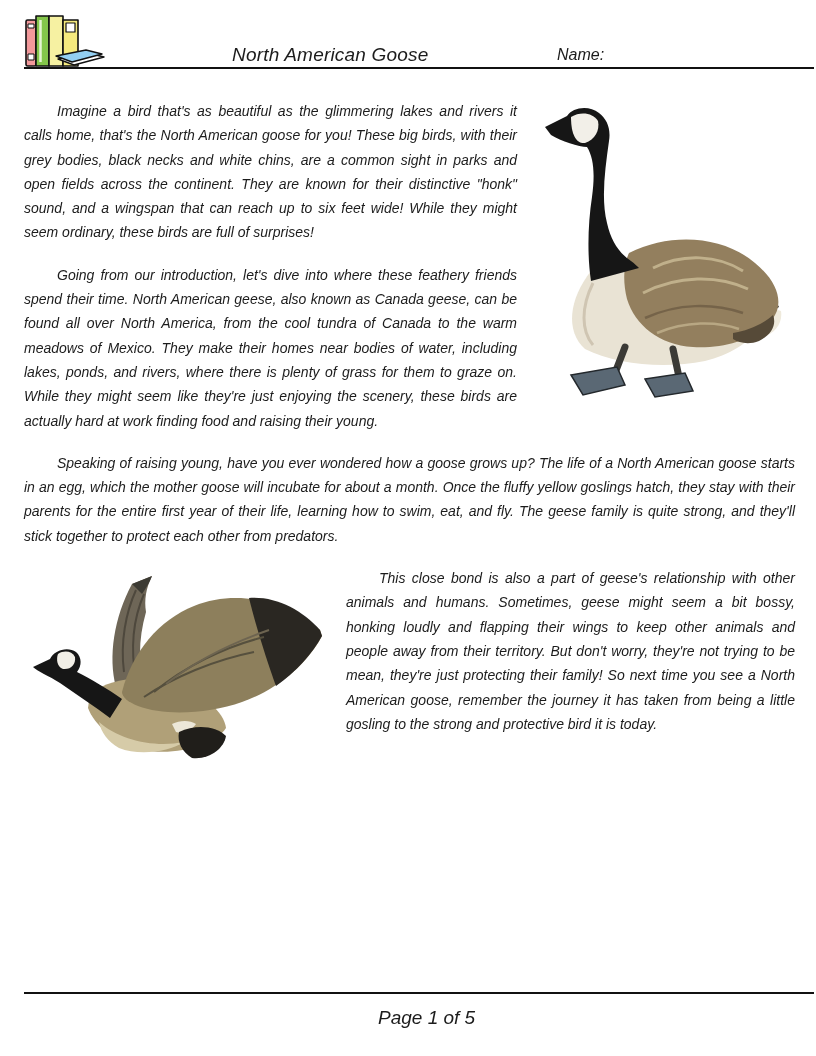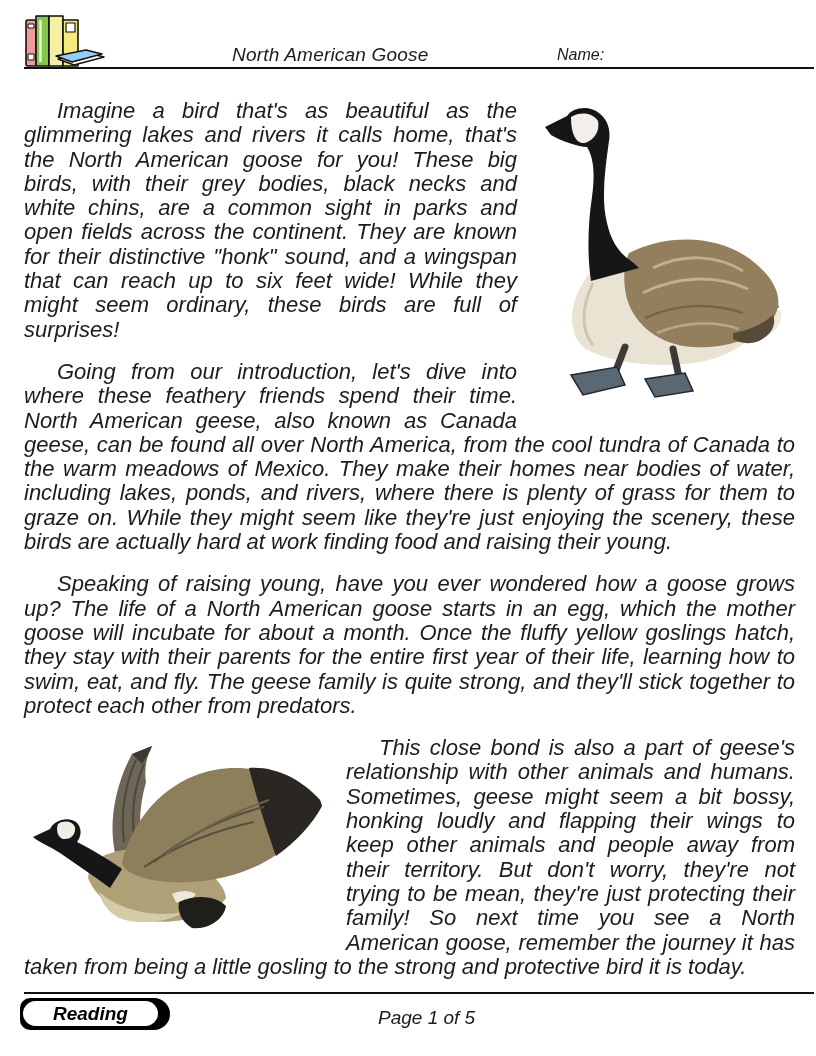--- a/index.html
+++ b/index.html
@@ -9,21 +9,21 @@
   }
   
   .logo { position:absolute; left:24px; top:12px; width:84px; height:56px; }
   .logo svg { display:block; width:100%; height:100%; }
   .header-title { position:absolute; left:232px; top:44px; font-size:19px; font-weight:500; letter-spacing:.2px; white-space:nowrap; }
   .name-label { position:absolute; left:557px; top:46px; font-size:16px; }
   .name-field { position:absolute; left:608px; top:42px; width:196px; height:25px; background:transparent; }
   .rule { position:absolute; left:24px; width:790px; height:2px; background:#111; }
   .header-rule { top:67px; }
   
-  .article { position:absolute; left:24px; top:99px; width:771px; font-size:22px; line-height:24.3px; text-align:justify; }
+  .article { position:absolute; left:24px; top:99px; width:771px; font-size:14px; line-height:24.3px; text-align:justify; }
   .article p { margin:0 0 18px 0; text-indent:33px; }
   .goose-standing { float:right; width:262px; height:306px; margin:4px 0 18px 16px; }
   .goose-flying  { float:left;  width:312px; height:208px; margin:6px 10px 0 0; }
   .goose-standing svg, .goose-flying svg { display:block; width:100%; height:100%; }
   
   .footer-rule { top:992px; }
   .badge { position:absolute; left:20px; top:998px; width:150px; height:32px; background:#000; border-radius:10px 16px 16px 10px; }
   .badge-pill { position:absolute; left:3px; top:3px; right:12px; bottom:4px; background:#fff; border-radius:14px;
                 display:flex; align-items:center; justify-content:center; font-weight:bold; font-size:19px; color:#000; }
   .website  { position:absolute; left:170px; top:1010px; font-size:15.5px; white-space:nowrap; }
@@ -112,18 +112,15 @@
         <path d="M9,95 L26,87 C30,78 44,74 52,80 C58,85 58,94 53,100 C67,107 84,117 98,127 L86,146 C70,134 52,122 36,111 C25,104 13,99 9,95 Z" fill="#161616"></path>
 
         <path d="M34,82 C40,78 48,79 51,85 C52,92 47,98 39,97 C33,95 32,87 34,82 Z" fill="#f1eee6"></path>
       </svg>
     </div>
 
     <p>This close bond is also a part of geese's relationship with other animals and humans. Sometimes, geese might seem a bit bossy, honking loudly and flapping their wings to keep other animals and people away from their territory. But don't worry, they're not trying to be mean, they're just protecting their family! So next time you see a North American goose, remember the journey it has taken from being a little gosling to the strong and protective bird it is today.</p>
   </div>
 
   <div class="rule footer-rule"></div>
-  <div class="badge">
-    <div class="badge-pill">Reading</div>
-  </div>
   <div class="page-info">Page 1 of 5</div>
 
 </div>
 
 </body></html>

